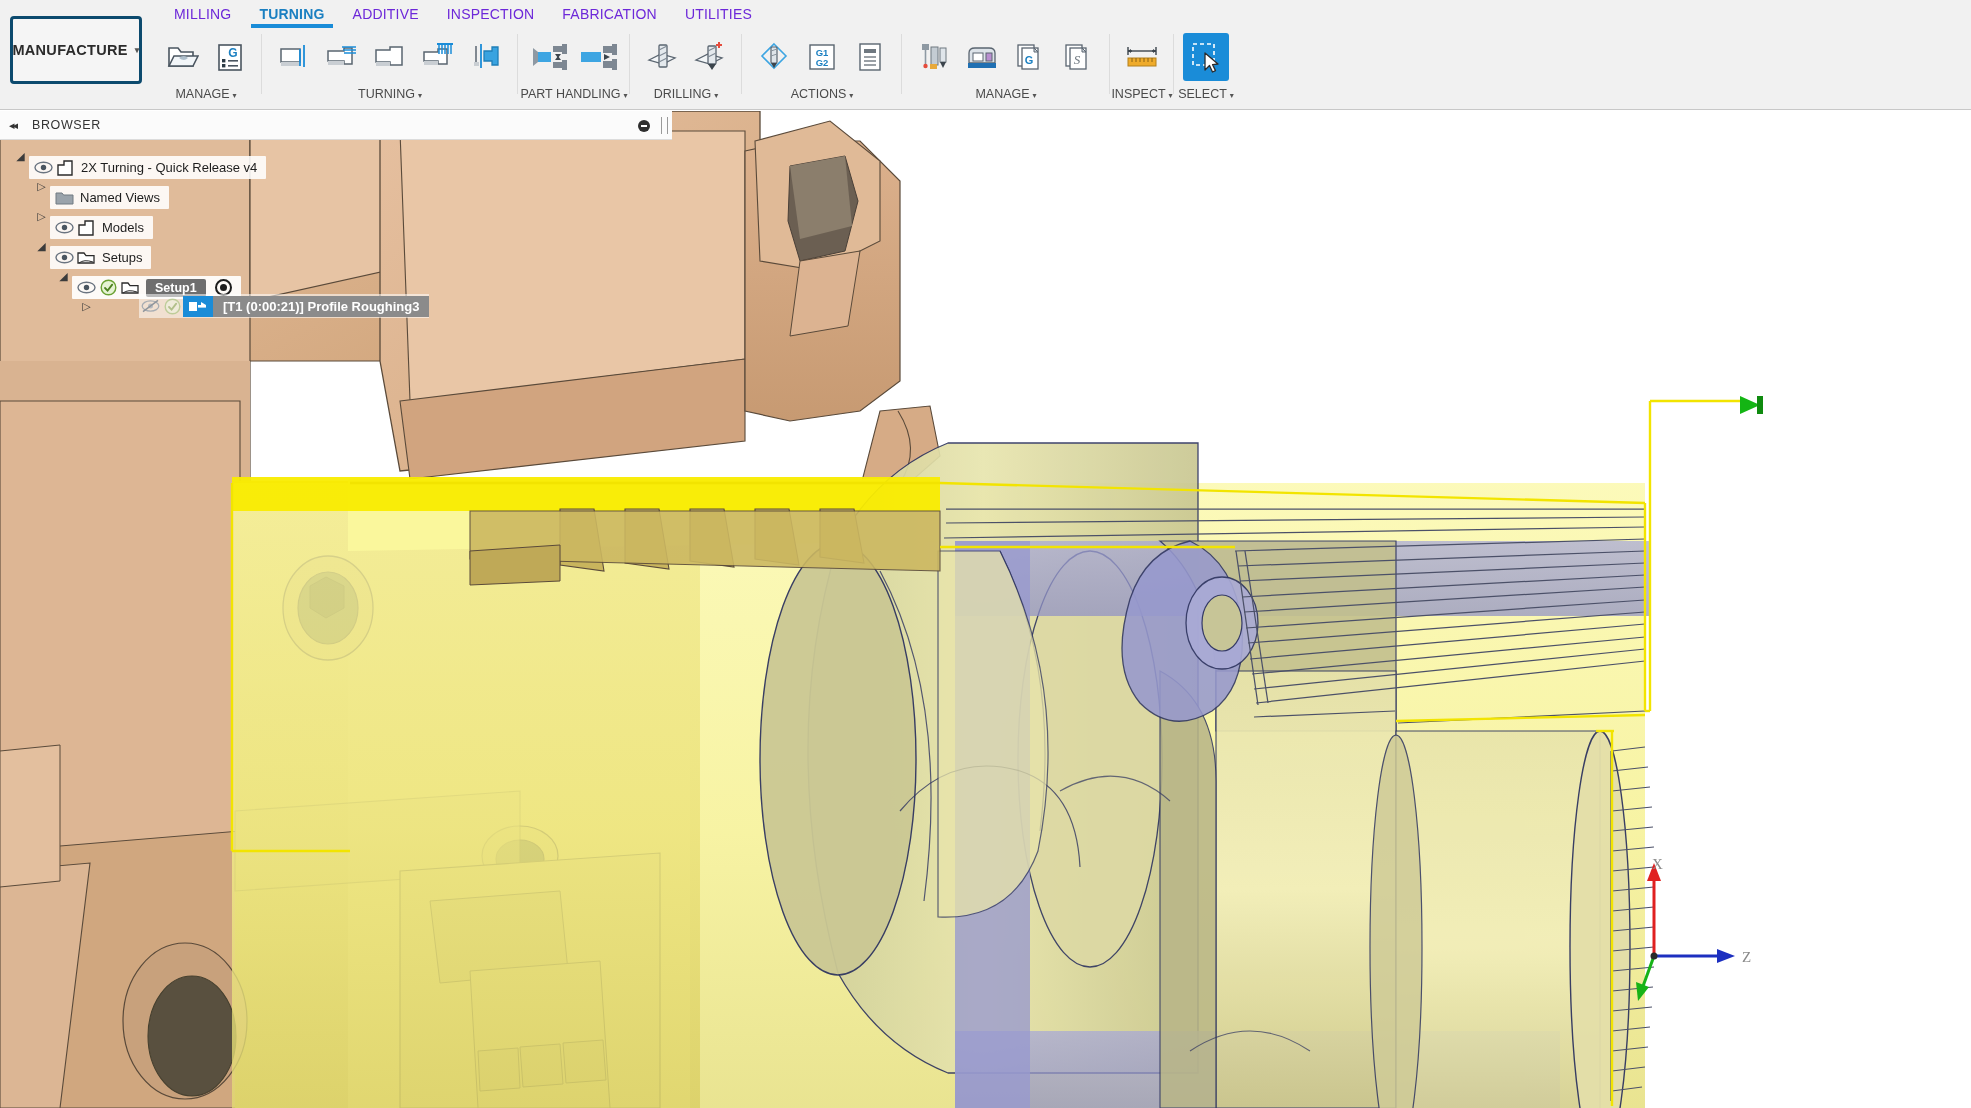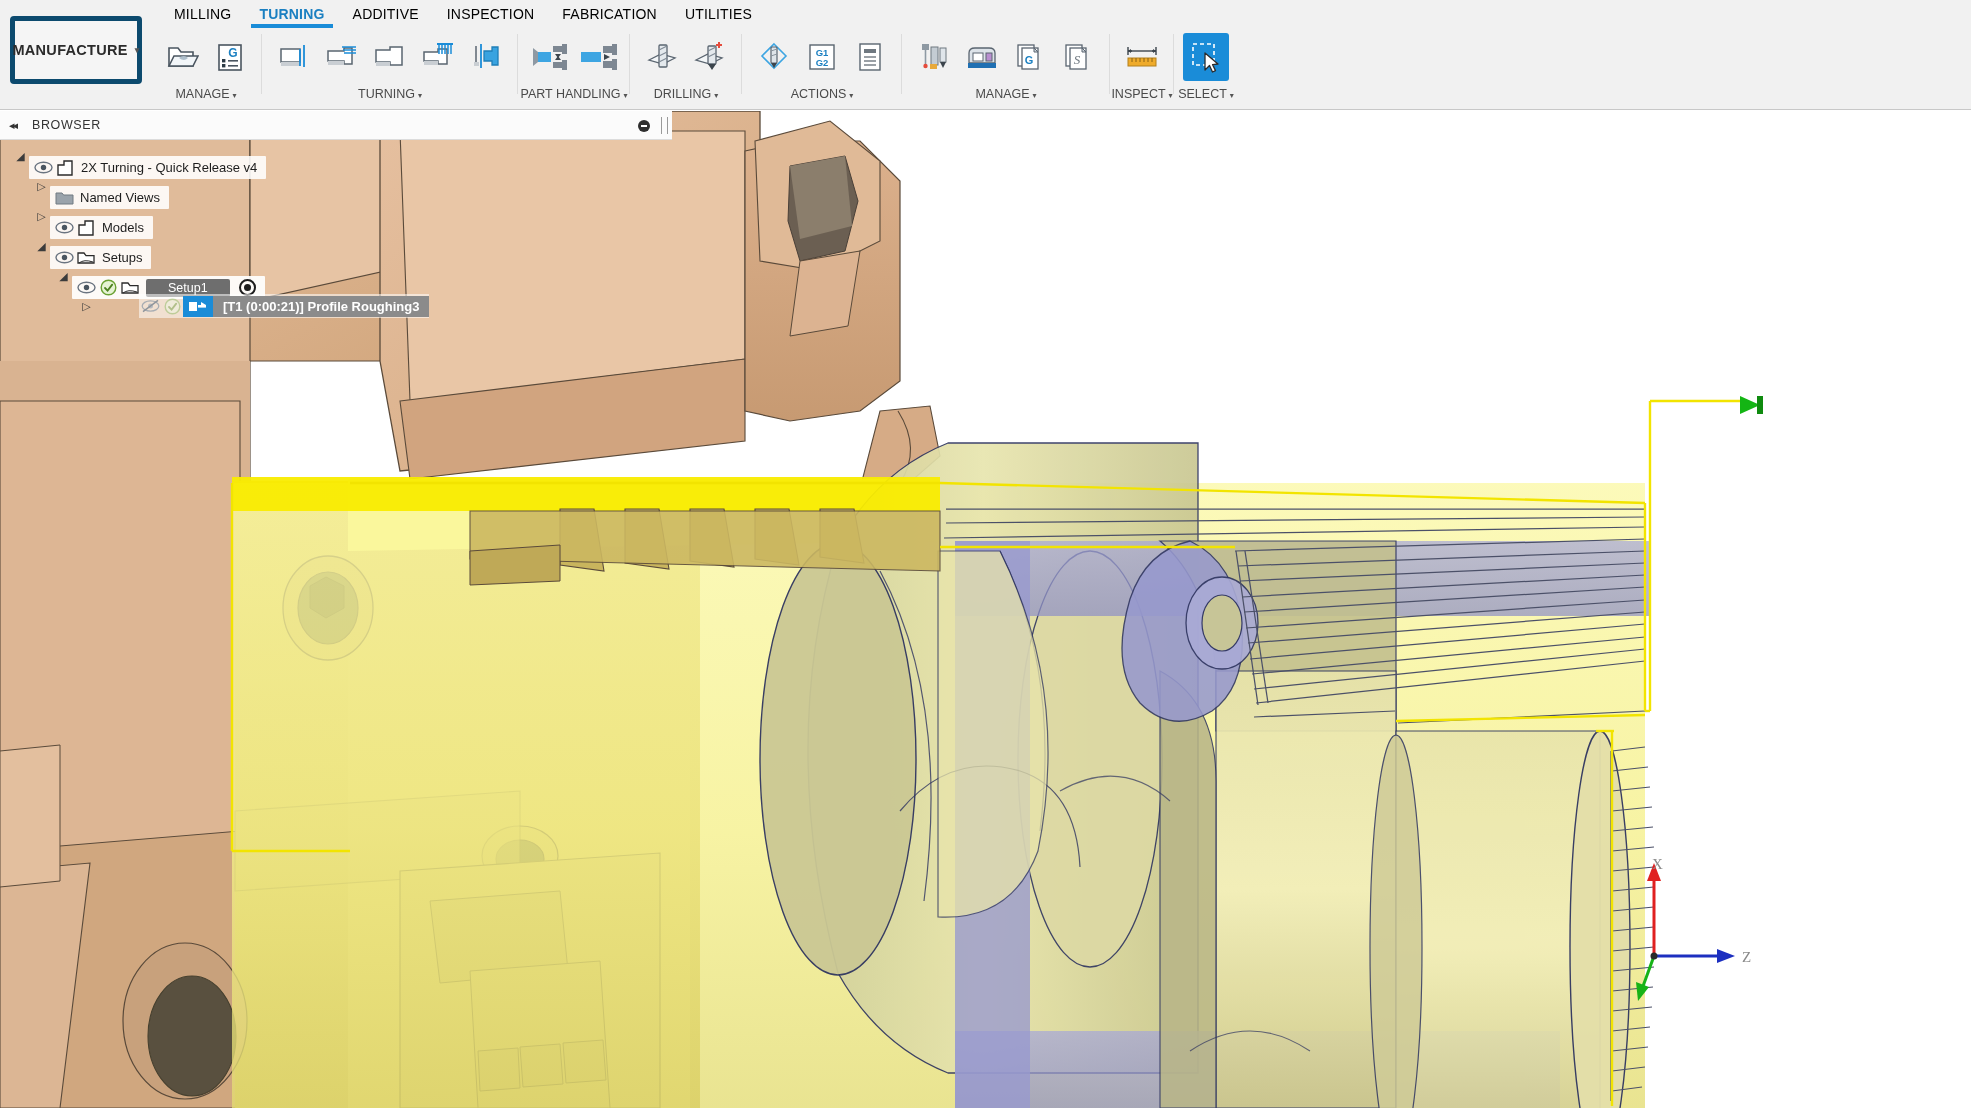--- a/index.html
+++ b/index.html
@@ -16,36 +16,36 @@
   .ribbon {
     position: absolute; top: 0; left: 0;
     width: 1971px; height: 110px;
     background: #f1f1f1;
     border-bottom: 1px solid #c8c8c8;
     z-index: 40;
   }
   .wsbtn {
     position: absolute; left: 10px; top: 16px;
     width: 132px; height: 68px;
-    border: 5px solid #0c4a6e; border-radius: 4px;
+    border: 3px solid #0c4a6e; border-radius: 4px;
     background: #f5f5f5;
     display: flex; align-items: center; justify-content: center;
     font-size: 14.5px; font-weight: bold; color: #2b2b2b;
     letter-spacing: .3px;
   }
   .wsbtn .caret { margin-left: 7px; font-size: 9px; color: #555; }
 
   .tabstrip {
     position: absolute; top: 0; left: 160px; height: 28px;
     display: flex; align-items: center;
   }
   .tab {
     height: 28px; padding: 0 14px;
     display: flex; align-items: center;
-    font-size: 14px; color: #000000; position: relative;
+    font-size: 14px; color: #6d28d9; position: relative;
     letter-spacing: .2px;
   }
   .tab.active { color: #1a7fc1; font-weight: bold; }
   .tab.active::after {
     content: ""; position: absolute; left: 6px; right: 6px; bottom: 0;
     height: 4px; background: #1a8cd8;
   }
 
   .groups {
     position: absolute; top: 28px; left: 150px; right: 0; height: 82px;
@@ -103,22 +103,22 @@
   .chip {
     display: inline-flex; align-items: center; height: 23px;
     background: rgba(255,255,255,.88); padding: 0 9px 0 3px;
     border-radius: 1px;
     margin-top: 23px;
   }
   .chip.sel { background: rgba(255,255,255,.92); }
   .ticon { width: 22px; height: 20px; display: flex; align-items: center; justify-content: center; flex: none; }
   .tlabel { font-size: 13px; color: #1d1d1d; margin-left: 5px; }
   .tlabel.hl {
-    background: #6e6e6e; color: #ffffff; padding: 2px 22px;
-    border-radius: 2px; font-weight: normal; font-size: 12.5px;
+    background: #6e6e6e; color: #ffffff; padding: 2px 9px;
+    border-radius: 2px; font-weight: bold; font-size: 12.5px;
   }
   .tlabel.opbar {
     background: #8b8b8b; color: #ffffff; padding: 3px 10px;
     font-weight: bold; font-size: 13px; margin-left: 0;
   }
   .op-chip {
     display: inline-flex; align-items: center; height: 24px;
     background: rgba(255,255,255,.55); padding-right: 0; margin-left: 44px;
   }
   .dot-btn {

